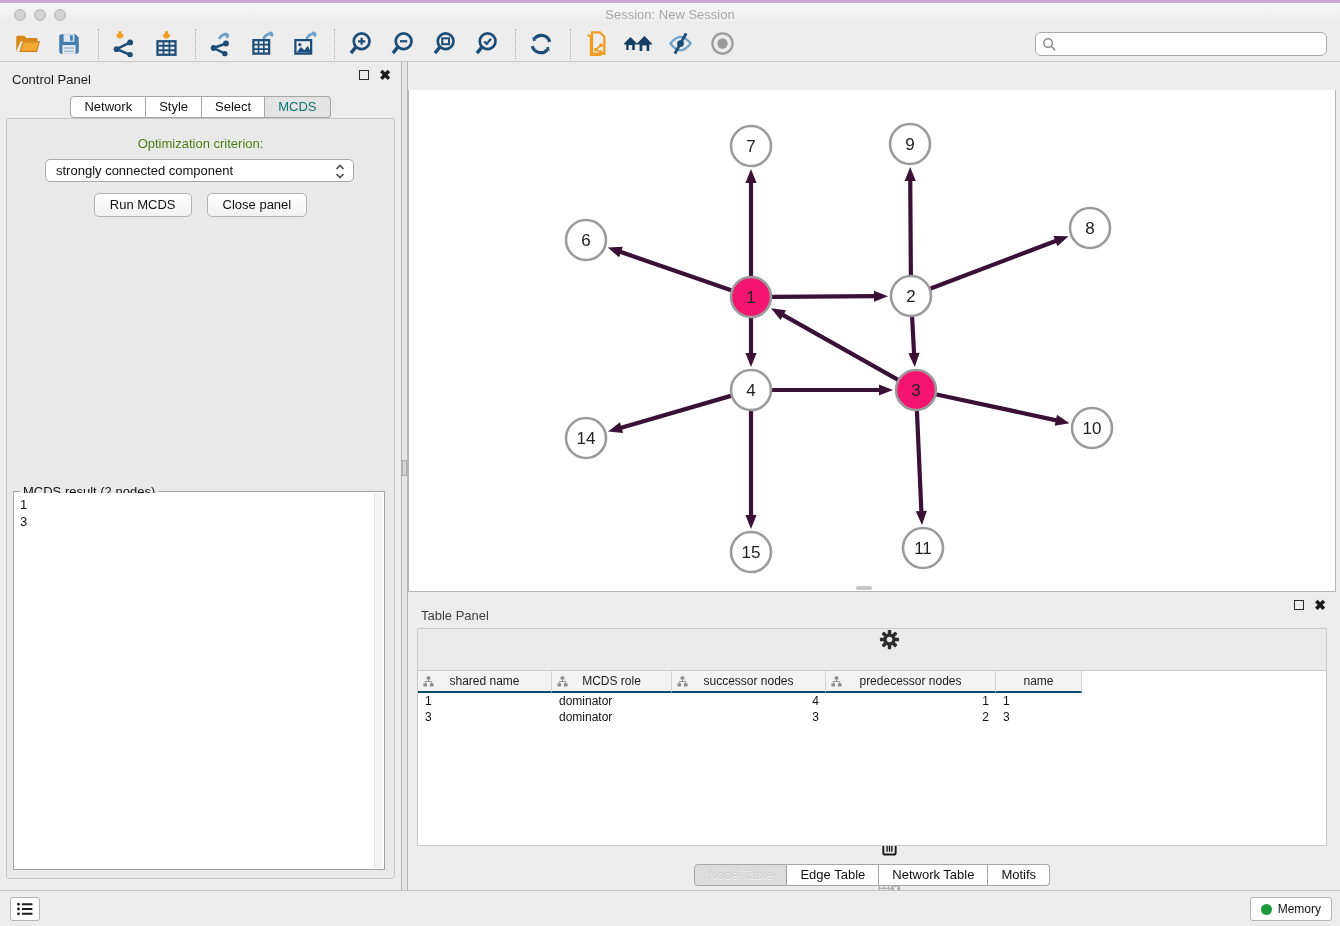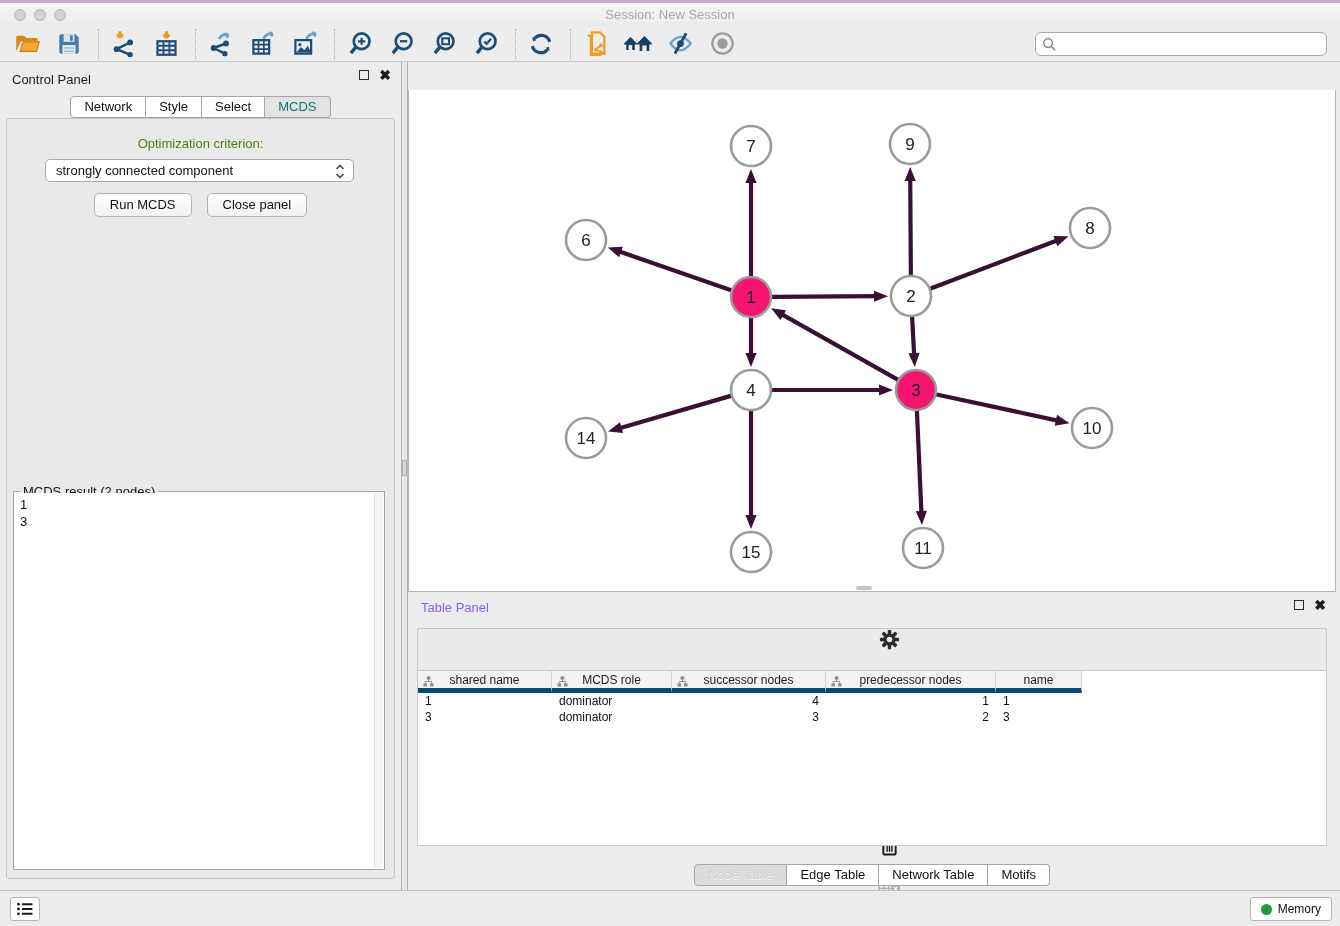--- a/index.html
+++ b/index.html
@@ -76,29 +76,29 @@
                   background:linear-gradient(#f1f1f1,#dddddd); border:1px solid #a9a9a9; }
   .net-lights { position:absolute; left:8px; top:7px; display:flex; gap:7px; }
   .net-title { position:absolute; left:0; right:0; top:6px; text-align:center; font-size:13px; color:#2b2b2b; }
   .net-canvas { position:absolute; left:0; right:0; top:28px; bottom:0; background:#fff;
                 border:1px solid #b5b5b5; border-top:none; }
   .hscroll-dash { position:absolute; left:447px; bottom:1px; width:16px; height:4px;
                   background:#c6c6c6; border-radius:2px; }
 
   
   .table-panel { position:absolute; left:408px; top:592px; width:928px; bottom:36px; background:#ececec; }
-  .tp-title { position:absolute; left:13px; top:8px; font-size:13px; color:#8b5cf6; }
+  .tp-title { position:absolute; left:13px; top:16px; font-size:13px; color:#404040; }
   .tp-toolbar { position:absolute; left:9px; right:9px; top:36px; height:42px; background:#eaeaea;
                 border:1px solid #c9c9c9; border-bottom:none; border-radius:2px 2px 0 0;
                 display:flex; align-items:center; gap:19px; padding-left:35px;flex-direction:column; }
   .fx { font-family:"DejaVu Serif", serif; font-style:italic; font-size:17px; color:#b3b3b3; }
   .tp-table { position:absolute; left:9px; right:9px; top:78px; height:176px; background:#fff;
               border:1px solid #c9c9c9; overflow:hidden; }
   .thead { display:flex; height:22px; }
-  .th { position:relative; background:#f3f3f3; border-right:1px solid #d4d4d4; border-bottom:5px solid #0c4a6e;
+  .th { position:relative; background:#f3f3f3; border-right:1px solid #d4d4d4; border-bottom:2px solid #0c4a6e;
         display:flex; align-items:center; justify-content:center; font-size:12px; color:#1c1c1c; }
   .th .hier { position:absolute; left:5px; top:5px; }
   .trow { display:flex; height:16px; }
   .td { font-size:12px; color:#111; line-height:16px; padding:0 7px; white-space:nowrap; overflow:hidden; }
   .td.r { text-align:right; }
   .tp-tabs { top:272px; }
   .tp-tabs .tab.selected { background:#dcdcdc; color:#cfcfcf; text-shadow:0 1px 0 #f2f2f2; }
 
   
   .status-bar { position:absolute; left:0; right:0; bottom:0; height:36px; background:#ececec;

